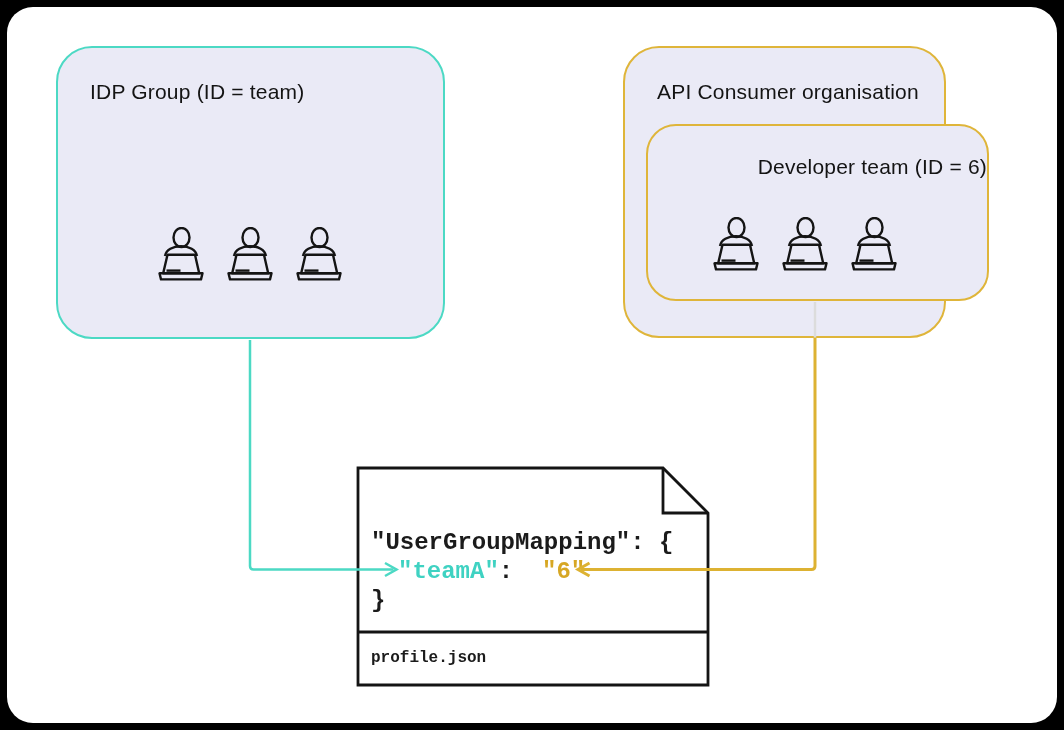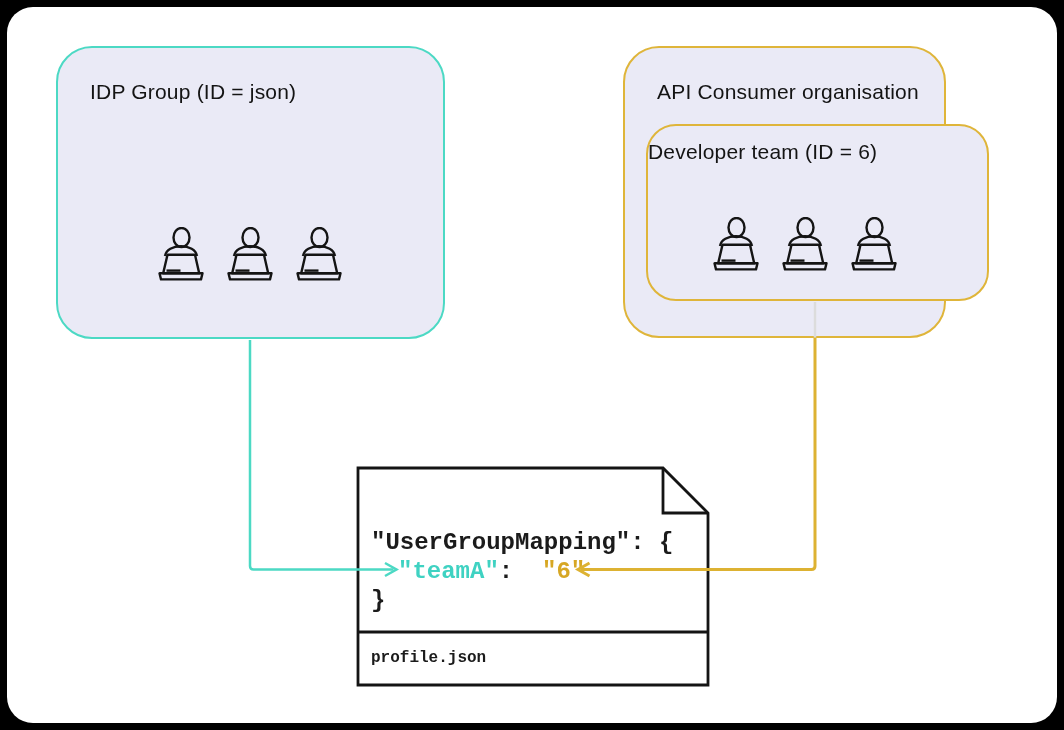--- a/index.html
+++ b/index.html
@@ -6,21 +6,21 @@
     font-family:"Liberation Sans",sans-serif;}
   .canvas{position:absolute;left:7px;top:7px;right:7px;bottom:7px;background:#fff;border-radius:26px;}
 
   
   .gbox{position:absolute;background:#EAEAF6;border-radius:36px;box-sizing:border-box;}
   .gbox.teal{border:2.5px solid #4CD9C4;left:49px;top:39px;width:389px;height:293px;}
   .gbox.gold{border:2.5px solid #DFB53A;left:616px;top:39px;width:323px;height:292px;}
   .gbox.inner{border:2.5px solid #DFB53A;border-radius:30px;left:21px;top:76px;width:343px;height:177px;background:#EAEAF6;}
   .box-title{position:absolute;top:32px;left:32px;font-size:21px;font-weight:500;color:#141414;
     letter-spacing:.2px;white-space:nowrap;}
-  .gbox.inner .box-title{left:0;width:100%;text-align:left;top:14px;}
+  .gbox.inner .box-title{left:0;width:100%;text-align:right;top:29px;}
 
   .icon-row{position:absolute;display:flex;gap:17px;}
   .row-idp{left:97px;top:179px;}
   .row-dev{left:62px;top:91px;}
   .person{width:52px;height:57px;display:block;}
 
   
   .code-block{position:absolute;left:364px;top:521px;font-family:"Liberation Mono","DejaVu Sans Mono",monospace;
     font-weight:bold;font-size:24px;line-height:29px;color:#1b1b1b;white-space:pre;}
   .code-line2{margin-left:27px;}
@@ -42,21 +42,21 @@
       <path d="M12.5,27.8 L40,27.8 L44.2,46.3 L8.2,46.3 Z" stroke-linejoin="round"></path>
       <path d="M4.5,46.3 L47.5,46.3 L46,52.4 L6,52.4 Z" stroke-linejoin="round"></path>
       <path d="M11.5,43.6 L25.5,43.6"></path>
     </g>
   </symbol>
 </svg>
 
 <div class="canvas">
 
   <div class="gbox teal">
-    <div class="box-title">IDP Group (ID = json)</div>
+    <div class="box-title">IDP Group (ID = team)</div>
     <div class="icon-row row-idp">
       <svg class="person">
           <use href="#person-laptop"></use>
         </svg>
       <svg class="person">
           <use href="#person-laptop"></use>
         </svg>
       <svg class="person">
           <use href="#person-laptop"></use>
         </svg>

